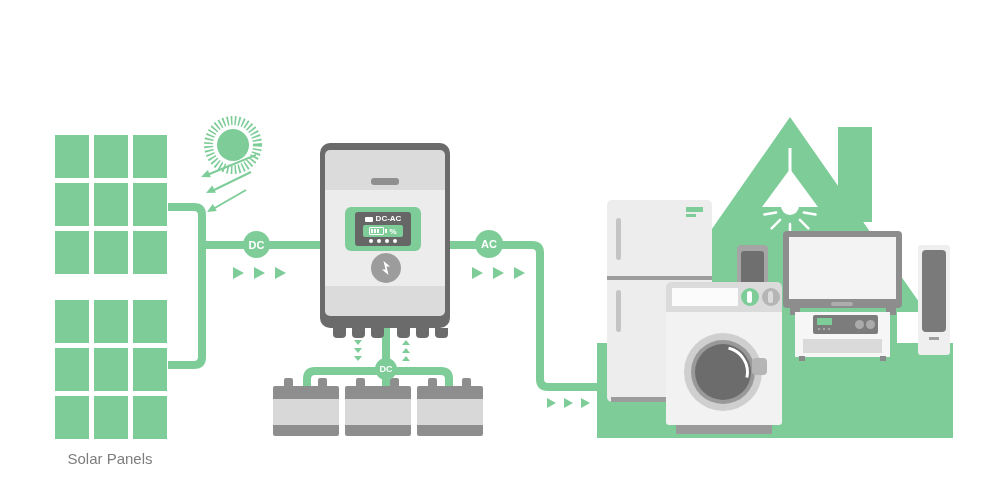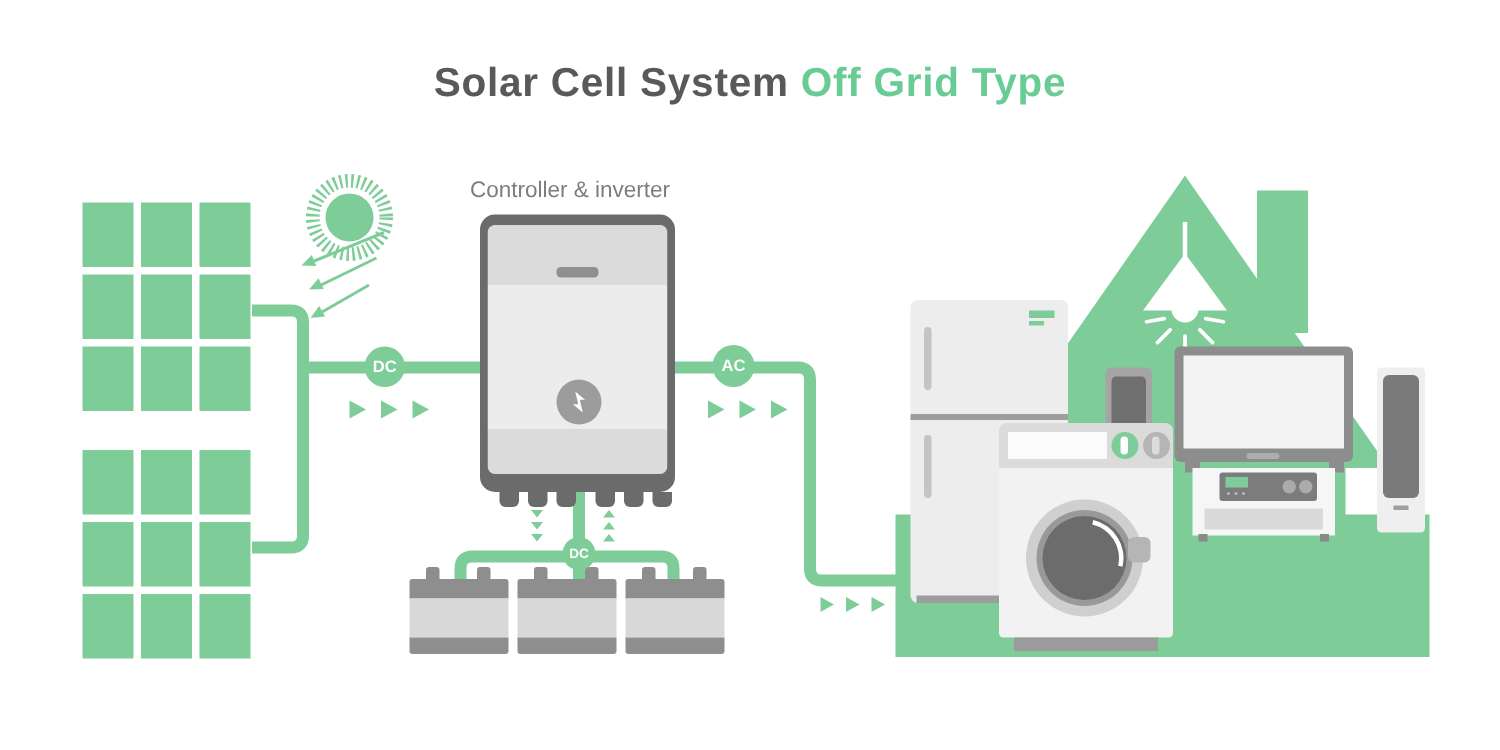--- a/index.html
+++ b/index.html
@@ -147,25 +147,20 @@
       <polygon class="sfill" points="0,-5 9,0 0,5" transform="translate(581,403)"></polygon>
       <polygon class="sfill" points="-4,0 4,0 0,5" transform="translate(358,340)"></polygon>
       <polygon class="sfill" points="-4,0 4,0 0,5" transform="translate(358,348)"></polygon>
       <polygon class="sfill" points="-4,0 4,0 0,5" transform="translate(358,356)"></polygon>
       <polygon class="sfill" points="-4,0 4,0 0,-5" transform="translate(406,345)"></polygon>
       <polygon class="sfill" points="-4,0 4,0 0,-5" transform="translate(406,353)"></polygon>
       <polygon class="sfill" points="-4,0 4,0 0,-5" transform="translate(406,361)"></polygon>
     </g>
   </svg>
 
-  <div class="abs title">
-    <span class="main">Solar Cell System</span>
-    <span> </span>
-    <span class="accent">Off Grid Type</span>
-  </div>
 
   <div class="abs panel" style="left:55px;top:135px">
     <div class="cell"></div>
       <div class="cell"></div>
       <div class="cell"></div>
     <div class="cell"></div>
       <div class="cell"></div>
       <div class="cell"></div>
     <div class="cell"></div>
       <div class="cell"></div>
@@ -246,20 +241,43 @@
     <div class="w-base"></div>
   </div>
 
   <div class="abs ctrl">
     <div class="ctrl-inner">
       <div class="band-top"></div>
       <div class="band-mid"></div>
       <div class="band-bot"></div>
     </div>
     <div class="ctrl-slot"></div>
+    <div class="disp">
+      <div class="screen">
+        <div class="drow1">
+          <span class="mini-batt"></span>
+          <span>DC-AC</span>
+        </div>
+        <div class="gauge">
+          <span class="gbatt">
+              <span class="gbar"></span>
+              <span class="gbar"></span>
+              <span class="gbar"></span>
+            </span>
+            <span class="gnub"></span>
+          <span class="gpct">%</span>
+        </div>
+        <div class="dots">
+          <span class="dot"></span>
+            <span class="dot"></span>
+            <span class="dot"></span>
+            <span class="dot"></span>
+        </div>
+      </div>
+    </div>
     <div class="pwr">
       <svg width="16" height="16" viewBox="-8 -8 16 16">
           <path d="M-2.5,-7 L4,-1.5 L0.5,-1.5 L2.5,7 L-4,1.5 L-0.5,1.5 Z" fill="#fff"></path>
         </svg>
     </div>
     <div class="foot" style="left:13px"></div>
     <div class="foot" style="left:32px"></div>
     <div class="foot" style="left:51px"></div>
     <div class="foot" style="left:77px"></div>
     <div class="foot" style="left:96px"></div>
@@ -285,15 +303,15 @@
       <div class="term" style="left:45px"></div>
     <div class="btop"></div>
       <div class="bbody"></div>
       <div class="bbot"></div>
   </div>
 
   <div class="abs badge" style="left:243px;top:231px;width:27px;height:27px;font-size:11px">DC</div>
   <div class="abs badge" style="left:475px;top:230px;width:28px;height:28px;font-size:11px">AC</div>
   <div class="abs badge" style="left:375px;top:358px;width:22px;height:22px;font-size:9px">DC</div>
 
-  <div class="abs lbl" style="left:280px;top:118px;width:200px">Controller &amp; inverter</div>
+  <div class="abs lbl" style="left:35px;top:450px;width:150px">Solar Panels</div>
 
 </div>
 
 </body></html>

